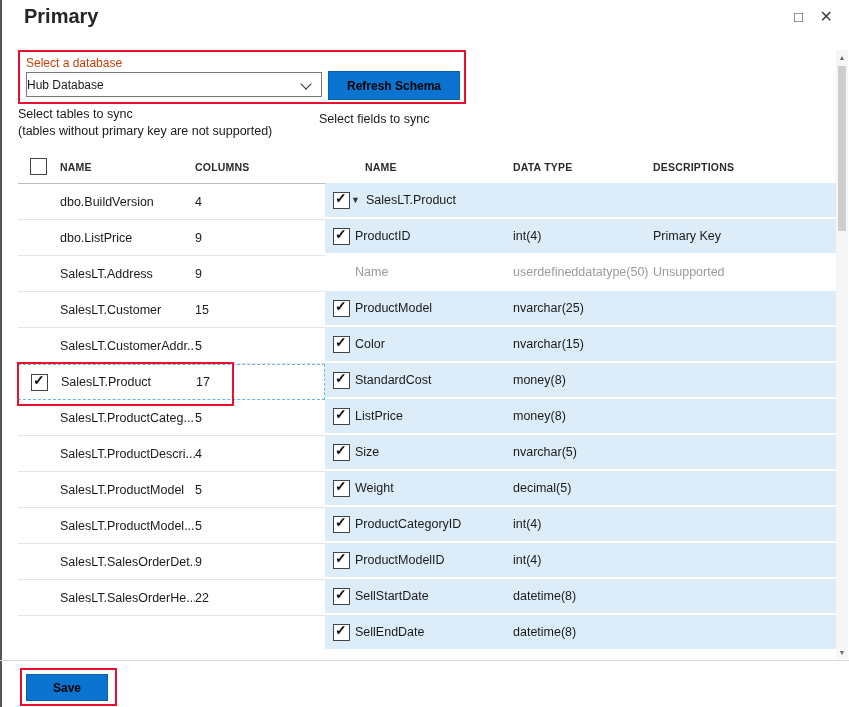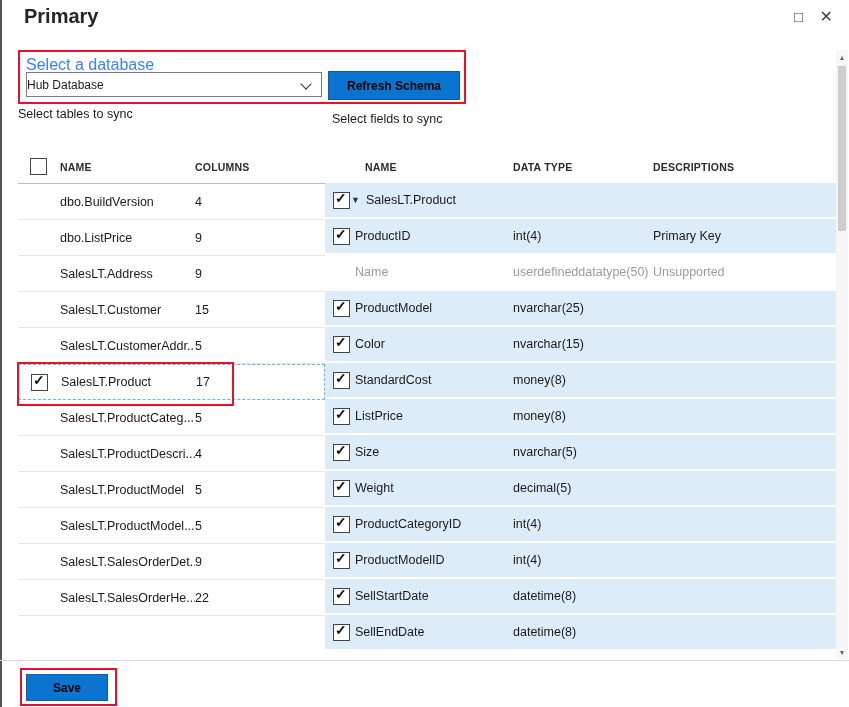--- a/index.html
+++ b/index.html
@@ -5,29 +5,29 @@
   html,body{margin:0;padding:0}
   body{font-family:"Liberation Sans",sans-serif;color:#1a1a1a;background:#fff}
   .screen{position:relative;width:849px;height:707px;background:#fff;overflow:hidden;box-shadow:inset 2px 0 0 #555}
   .callout{position:absolute;border:2px solid #e8112d;pointer-events:none;z-index:5}
 
   .title{position:absolute;left:24px;top:5px;font-size:20px;font-weight:600;color:#252525}
   .winctl{position:absolute;top:9px;font-size:15px;color:#404040;cursor:pointer;line-height:1}
   .ctl-max{right:46px}
   .ctl-close{right:16px;font-size:16px}
 
-  .db-label{position:absolute;left:26px;top:56px;font-size:16px;color:#3b82f6}
+  .db-label{position:absolute;left:26px;top:56px;font-size:12px;color:#c2410c}
   .dropdown{position:absolute;left:26px;top:72px;width:296px;height:25px;border:1px solid #7a7a7a;background:#fff;font-size:12px;display:flex;align-items:center;box-sizing:border-box;cursor:pointer}
   .chev{position:absolute;right:11px;top:7px;width:7px;height:7px;border-right:1.5px solid #333;border-bottom:1.5px solid #333;transform:rotate(45deg)}
   .btn{background:#0b74d1;color:#000000;border:1px solid #0f5ca8;display:flex;align-items:center;justify-content:center;font-size:12px;font-weight:700;cursor:pointer}
   .btn-refresh{position:absolute;left:328px;top:71px;width:130px;height:27px}
   .btn-save{position:absolute;left:26px;top:674px;width:80px;height:25px}
 
   .sub-left{position:absolute;left:18px;top:106px;font-size:12.5px;line-height:17px}
-  .sub-right{position:absolute;left:332px;top:112px;font-size:12.5px}
+  .sub-right{position:absolute;left:319px;top:112px;font-size:12.5px}
 
   .lpanel{position:absolute;left:18px;top:150px;width:307px}
   .rpanel{position:absolute;left:325px;top:150px;width:511px}
 
   .hdr{display:flex;align-items:center;height:33px;font-size:10.5px;font-weight:700;color:#2b2b2b;letter-spacing:.2px}
   .lpanel .hdr{border-bottom:1px solid #bdbdbd}
 
   .cb{display:inline-block;width:15px;height:15px;border:1px solid #444;background:#fff;position:relative;cursor:pointer;flex:none}
   .cb .tick{position:absolute;left:1px;top:-3px;font-size:14px;font-weight:700;color:#111}
 
@@ -68,20 +68,21 @@
   <div class="callout" style="left:18px;top:50px;width:444px;height:50px"></div>
   <div class="db-label">Select a database</div>
   <div class="dropdown">
     <span>Hub Database</span>
     <span class="chev"></span>
   </div>
   <div class="btn btn-refresh">Refresh Schema</div>
 
   <div class="sub-left">
     <div>Select tables to sync</div>
+    <div>(tables without primary key are not supported)</div>
   </div>
   <div class="sub-right">Select fields to sync</div>
 
   <div class="lpanel">
     <div class="hdr">
       <span class="lc-cb">
           <span class="cb"></span>
         </span>
       <span class="lc-name">NAME</span>
       <span class="lc-cols">COLUMNS</span>

